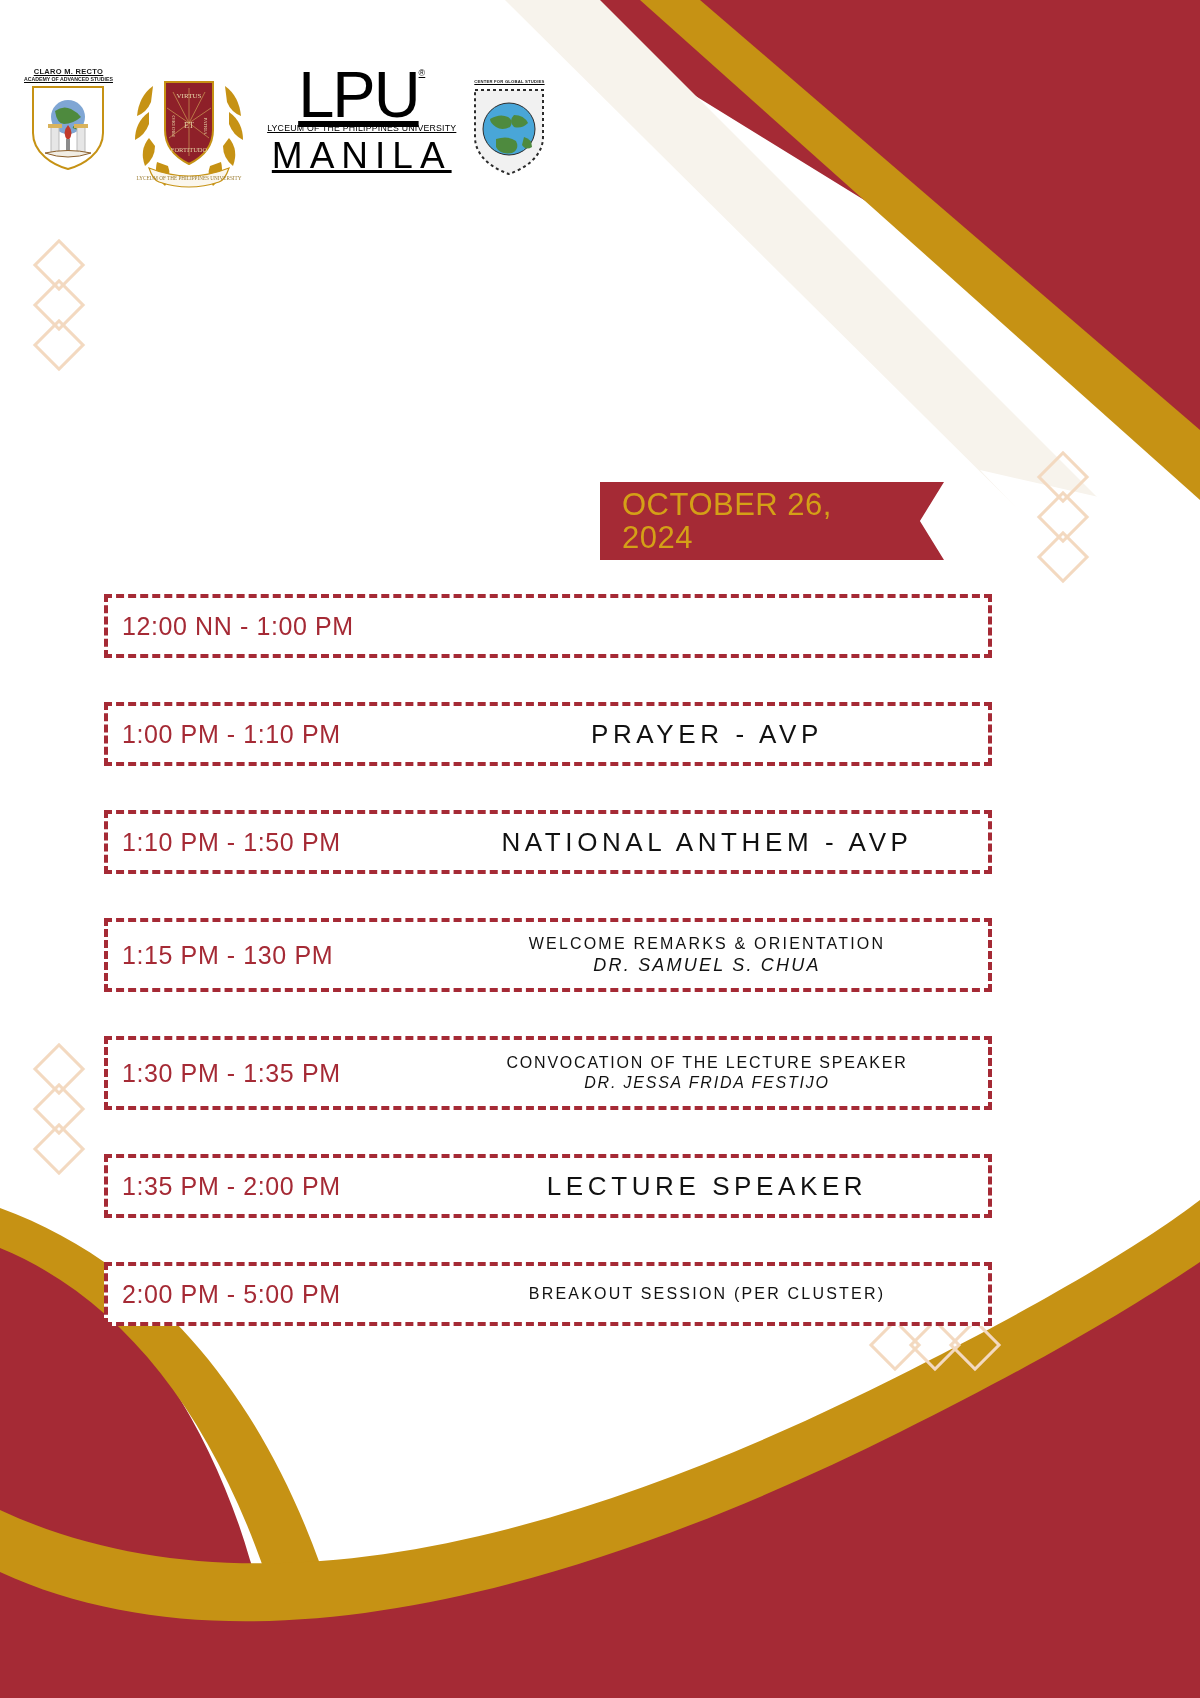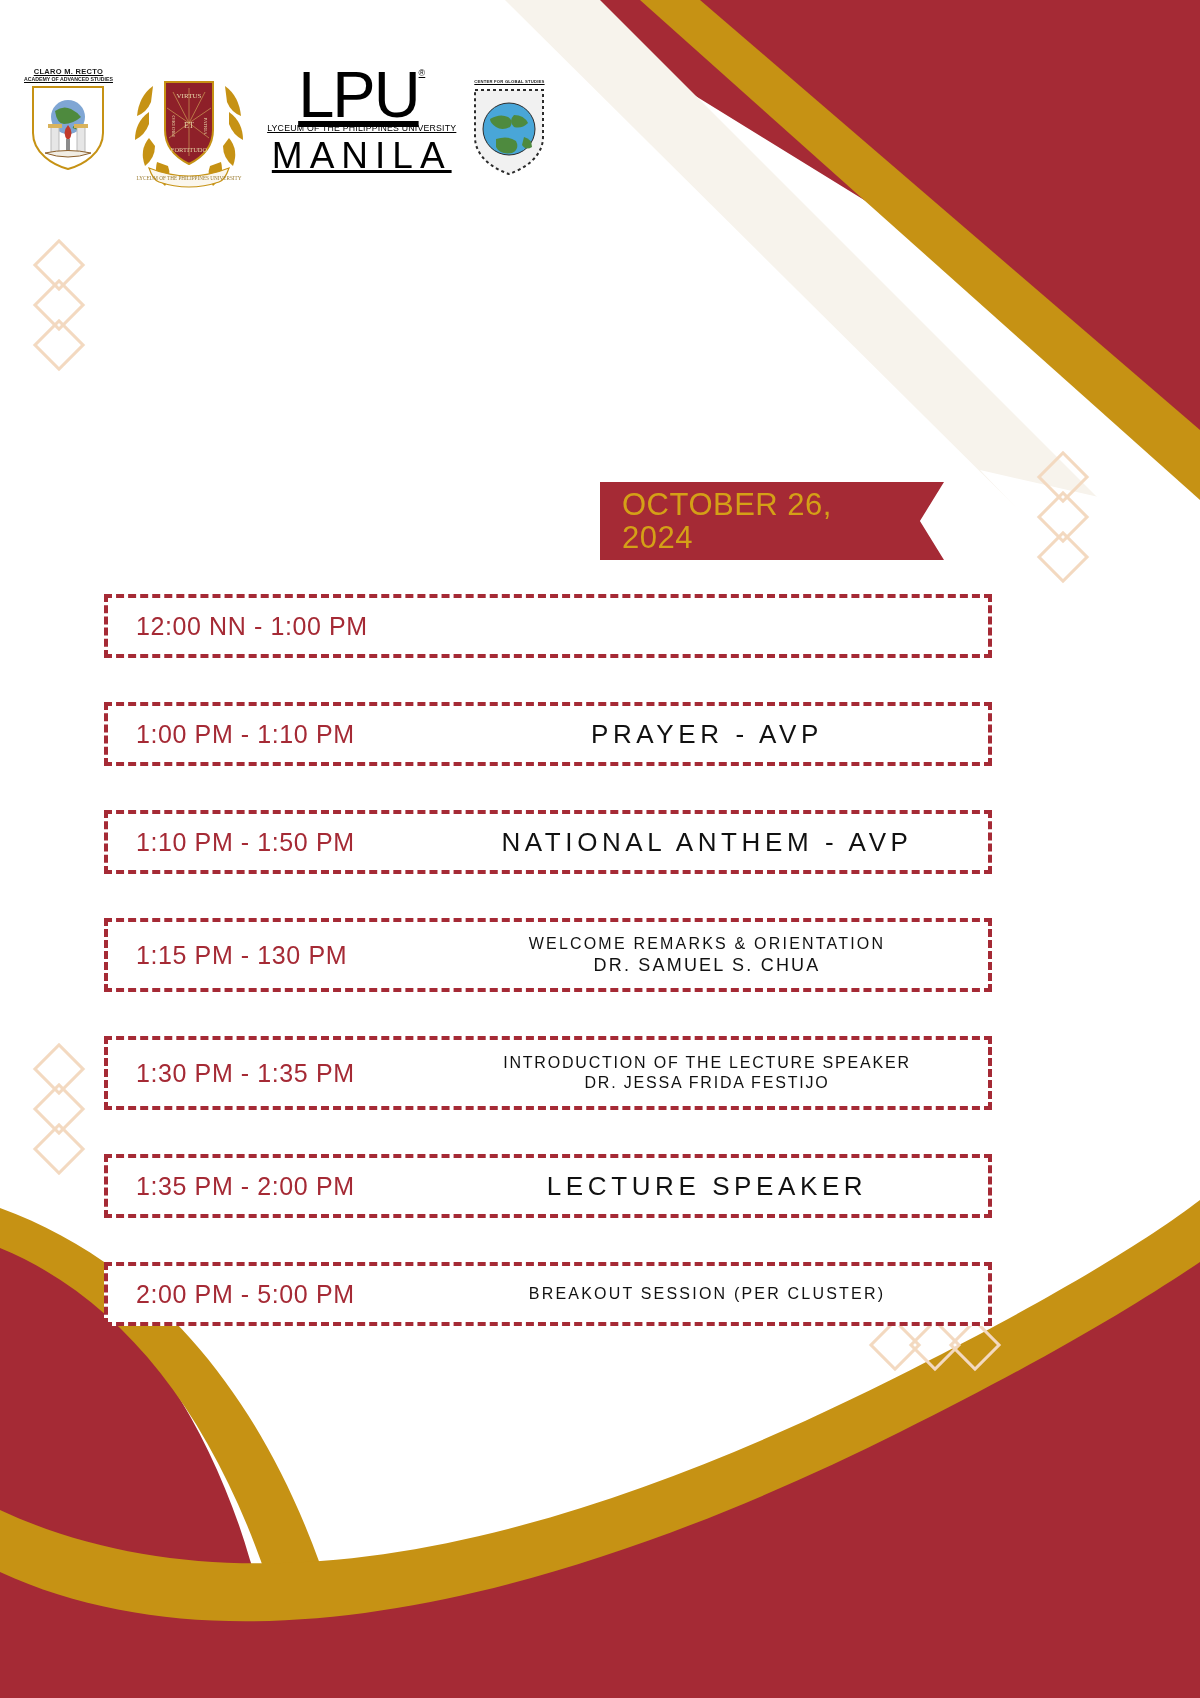--- a/index.html
+++ b/index.html
@@ -90,31 +90,31 @@
   .sched{position:absolute;left:104px;top:594px;width:888px;z-index:6;}
   .srow{
     border:4px dashed #A52A35;
     background:#ffffff;
     display:flex;align-items:center;
     height:64px;
     margin-bottom:44px;
     box-sizing:border-box;
   }
   .srow .time{
-    width:330px;padding-left:28px;box-sizing:border-box;
+    width:330px;padding-left:14px;box-sizing:border-box;
     color:#A52A35;font-size:25px;letter-spacing:.6px;
     font-family:"Liberation Sans", sans-serif;
     white-space:nowrap;
   }
   .srow .act{
     flex:1;text-align:center;padding-right:12px;
     color:#111;font-family:"Liberation Sans", sans-serif;
   }
   .act .l1{display:block;line-height:1.25;}
-  .act .l2{display:block;line-height:1.25;}
+  .act .l2{display:block;line-height:1.25;font-style:italic;}
   .sz-lg .l1{font-size:26px;letter-spacing:4.6px;}
   .sz-md .l1{font-size:16px;letter-spacing:2.2px;}
   .sz-md .l2{font-size:18px;letter-spacing:2.2px;}
   .sz-sm .l1{font-size:16px;letter-spacing:1.8px;}
   .sz-sm .l2{font-size:16px;letter-spacing:1.8px;}
   .srow.two-line{height:74px;}
   .srow.last{margin-bottom:0;}
 </style>
 </head>
 <body>
@@ -280,21 +280,21 @@
       <div class="time">1:15 PM - 130 PM</div>
       <div class="act">
         <span class="l1">WELCOME REMARKS &amp; ORIENTATION</span>
         <span class="l2">DR. SAMUEL S. CHUA</span>
       </div>
     </div>
 
     <div class="srow sz-sm two-line">
       <div class="time">1:30 PM - 1:35 PM</div>
       <div class="act">
-        <span class="l1">INTRODUCTION OF THE LECTURE SPEAKER</span>
+        <span class="l1">CONVOCATION OF THE LECTURE SPEAKER</span>
         <span class="l2">DR. JESSA FRIDA FESTIJO</span>
       </div>
     </div>
 
     <div class="srow sz-lg">
       <div class="time">1:35 PM - 2:00 PM</div>
       <div class="act">
         <span class="l1">LECTURE SPEAKER</span>
       </div>
     </div>

